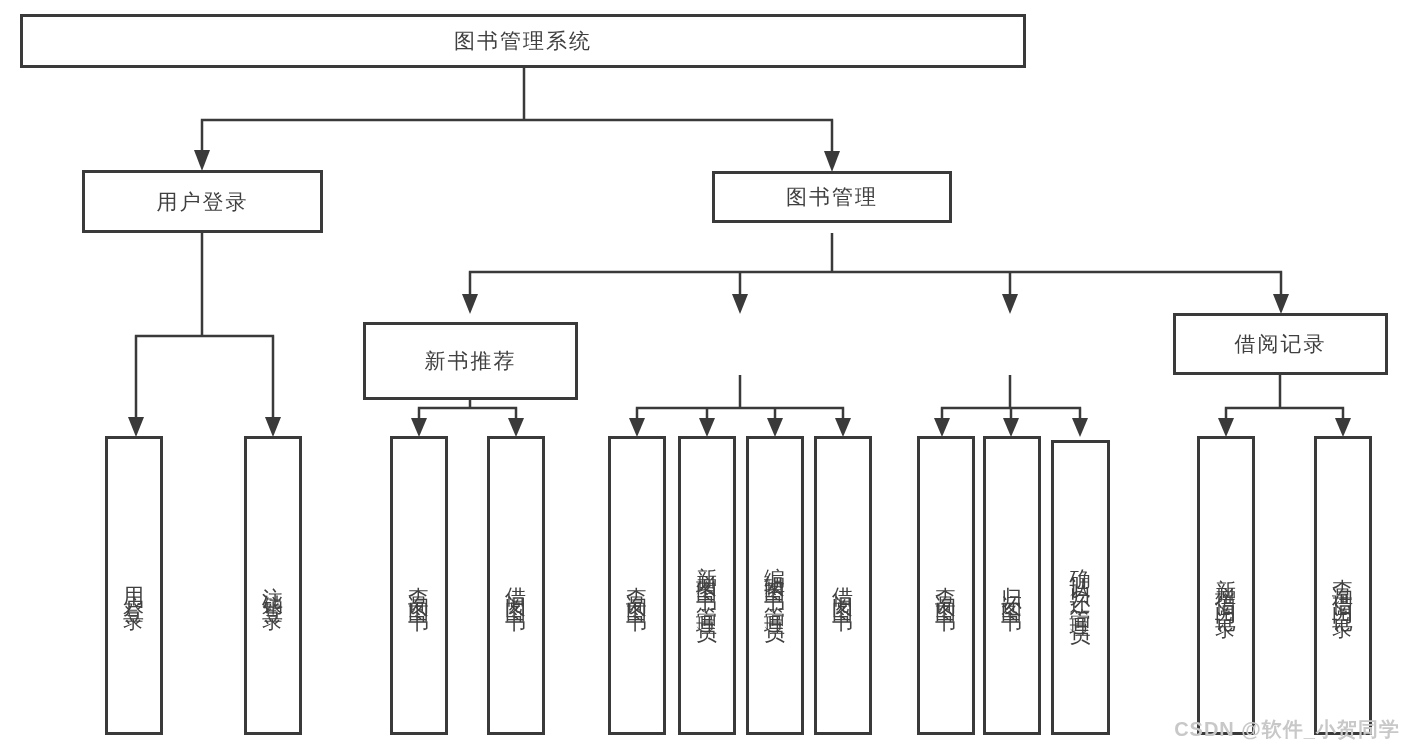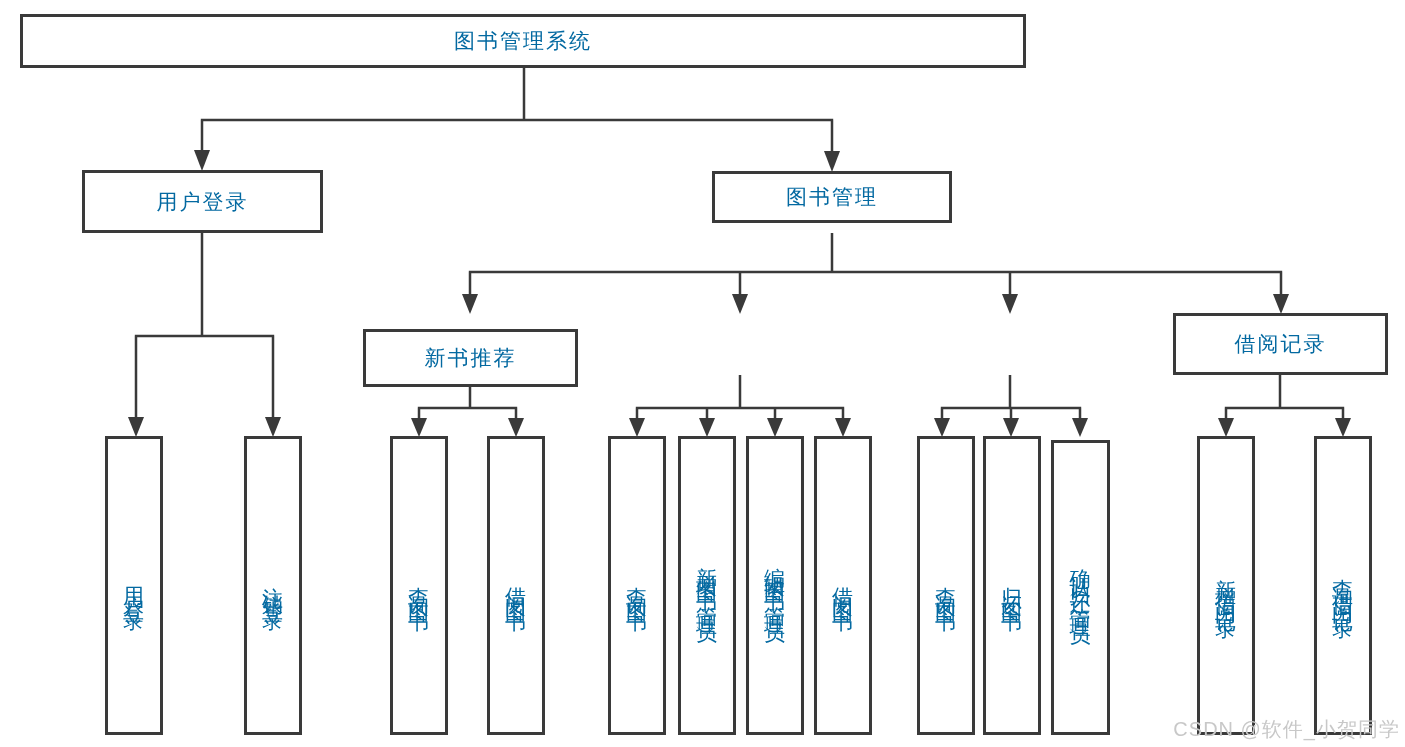--- a/index.html
+++ b/index.html
@@ -5,28 +5,28 @@
   html,body{margin:0;padding:0;background:#ffffff;}
   .canvas{
     position:relative;width:1405px;height:747px;background:#ffffff;
     font-family:"Liberation Sans","DejaVu Sans",sans-serif;color:#3a3a3a;overflow:hidden;
   }
   .connectors{position:absolute;left:0;top:0;width:1405px;height:747px;pointer-events:none;}
   .box{
     position:absolute;box-sizing:border-box;border:3px solid #3a3a3a;background:#ffffff;
     display:flex;align-items:center;justify-content:center;
   }
-  .lbl{font-size:21px;letter-spacing:2px;white-space:nowrap;color:#0369a1;}
+  .lbl{font-size:21px;letter-spacing:2px;white-space:nowrap;color:#404040;}
   .leaf .lbl{
     writing-mode:vertical-rl;text-orientation:mixed;
     font-size:21px;letter-spacing:8px;line-height:1;white-space:normal;
   }
   .watermark{
     position:absolute;right:5px;bottom:4px;font-size:20px;color:#c8c8c8;
-    letter-spacing:1px;z-index:5;
+    letter-spacing:1px;z-index:5;font-weight:bold;
   }
 </style>
 </head>
 <body>
 
 <div class="canvas">
 
   <svg class="connectors" viewBox="0 0 1405 747" xmlns="http://www.w3.org/2000/svg">
 
     <g stroke="#3a3a3a" stroke-width="2.5" fill="#3a3a3a">
@@ -81,21 +81,21 @@
     <span class="lbl">图书管理系统</span>
   </div>
 
   <div class="box" style="left:82px;top:170px;width:241px;height:63px">
     <span class="lbl">用户登录</span>
   </div>
   <div class="box" style="left:712px;top:171px;width:240px;height:52px">
     <span class="lbl">图书管理</span>
   </div>
 
-  <div class="box" style="left:363px;top:329px;width:215px;height:58px">
+  <div class="box" style="left:363px;top:322px;width:215px;height:78px">
     <span class="lbl">新书推荐</span>
   </div>
   <div class="box" style="left:1173px;top:313px;width:215px;height:62px">
     <span class="lbl">借阅记录</span>
   </div>
 
   <div class="box leaf" style="left:105px;top:436px;width:58px;height:299px">
     <span class="lbl">用户登录</span>
   </div>
   <div class="box leaf" style="left:244px;top:436px;width:58px;height:299px">

